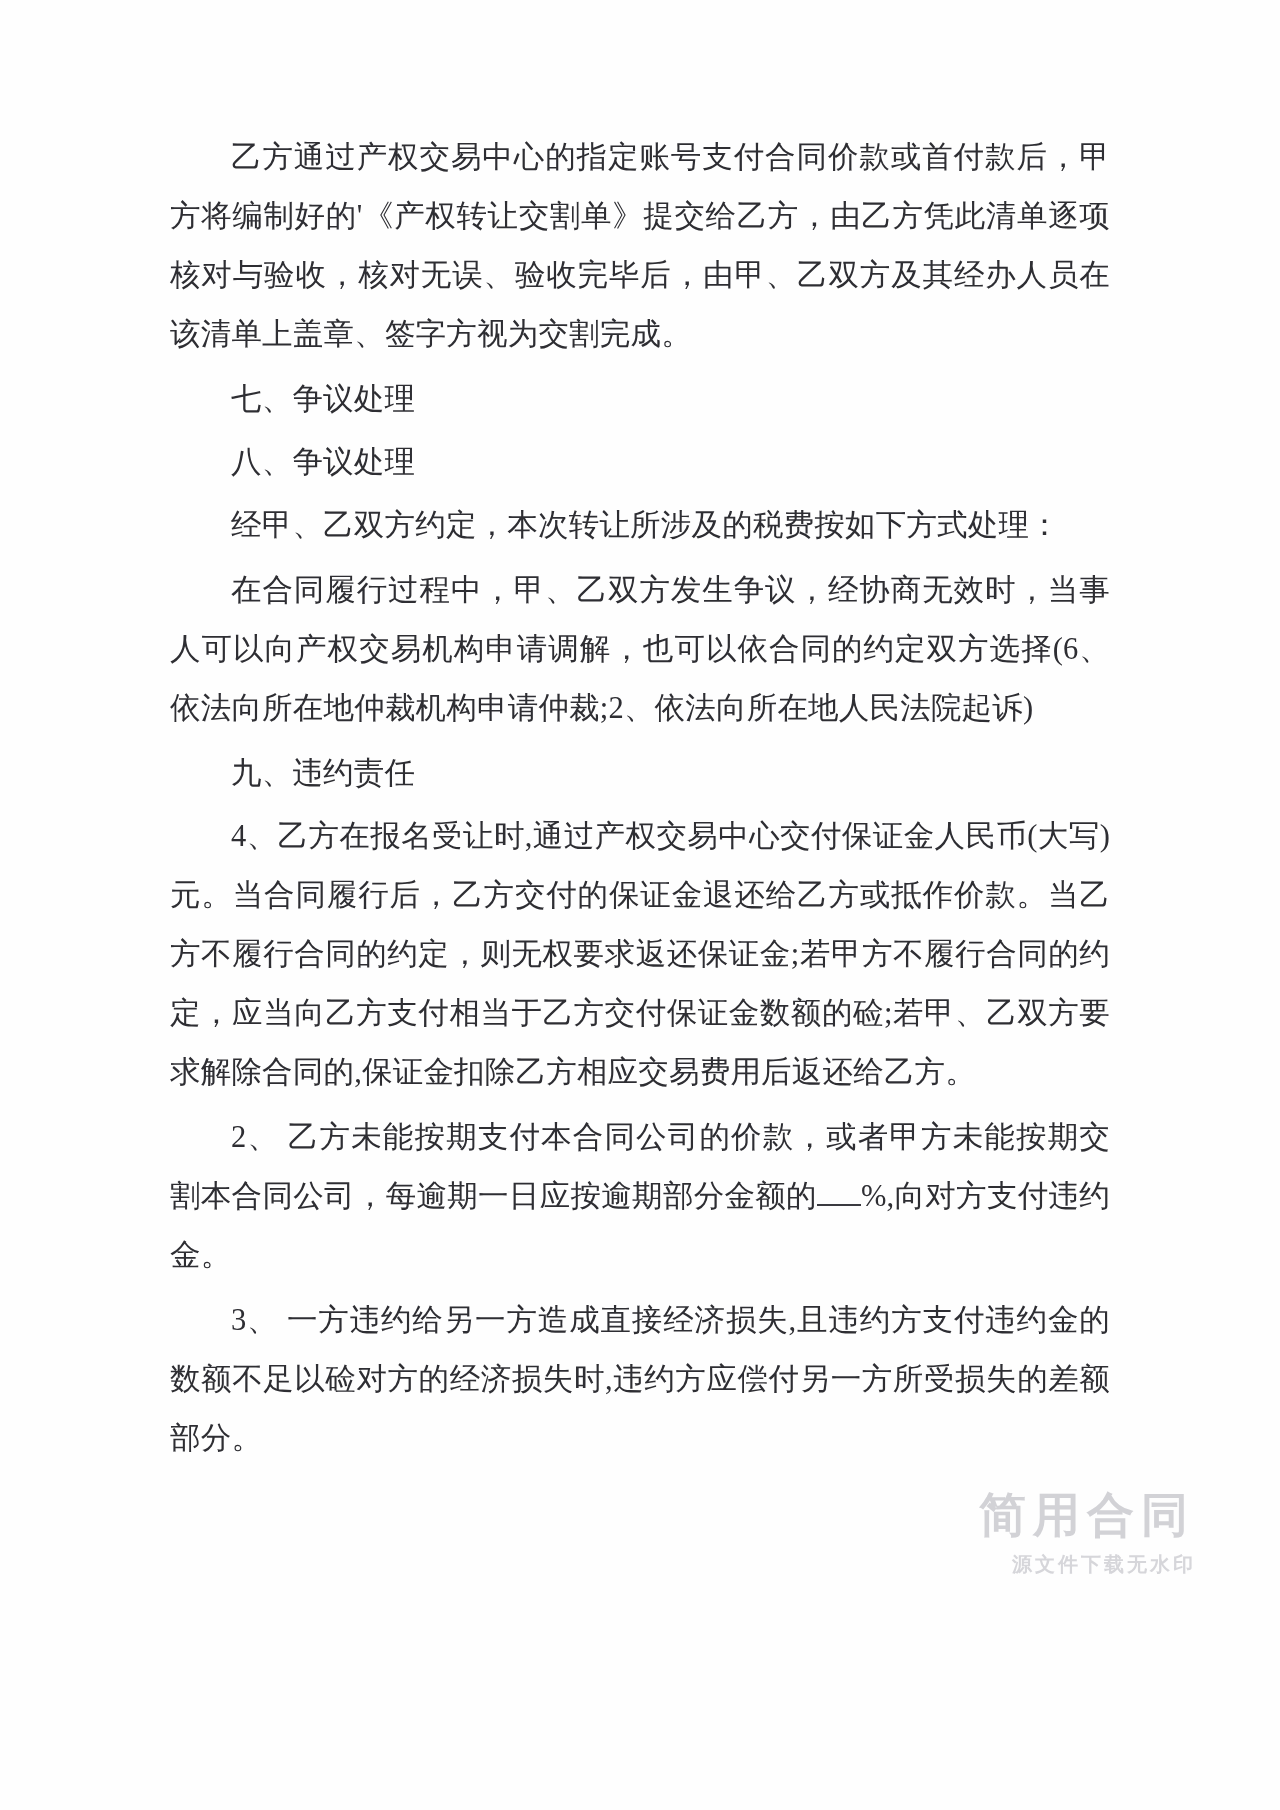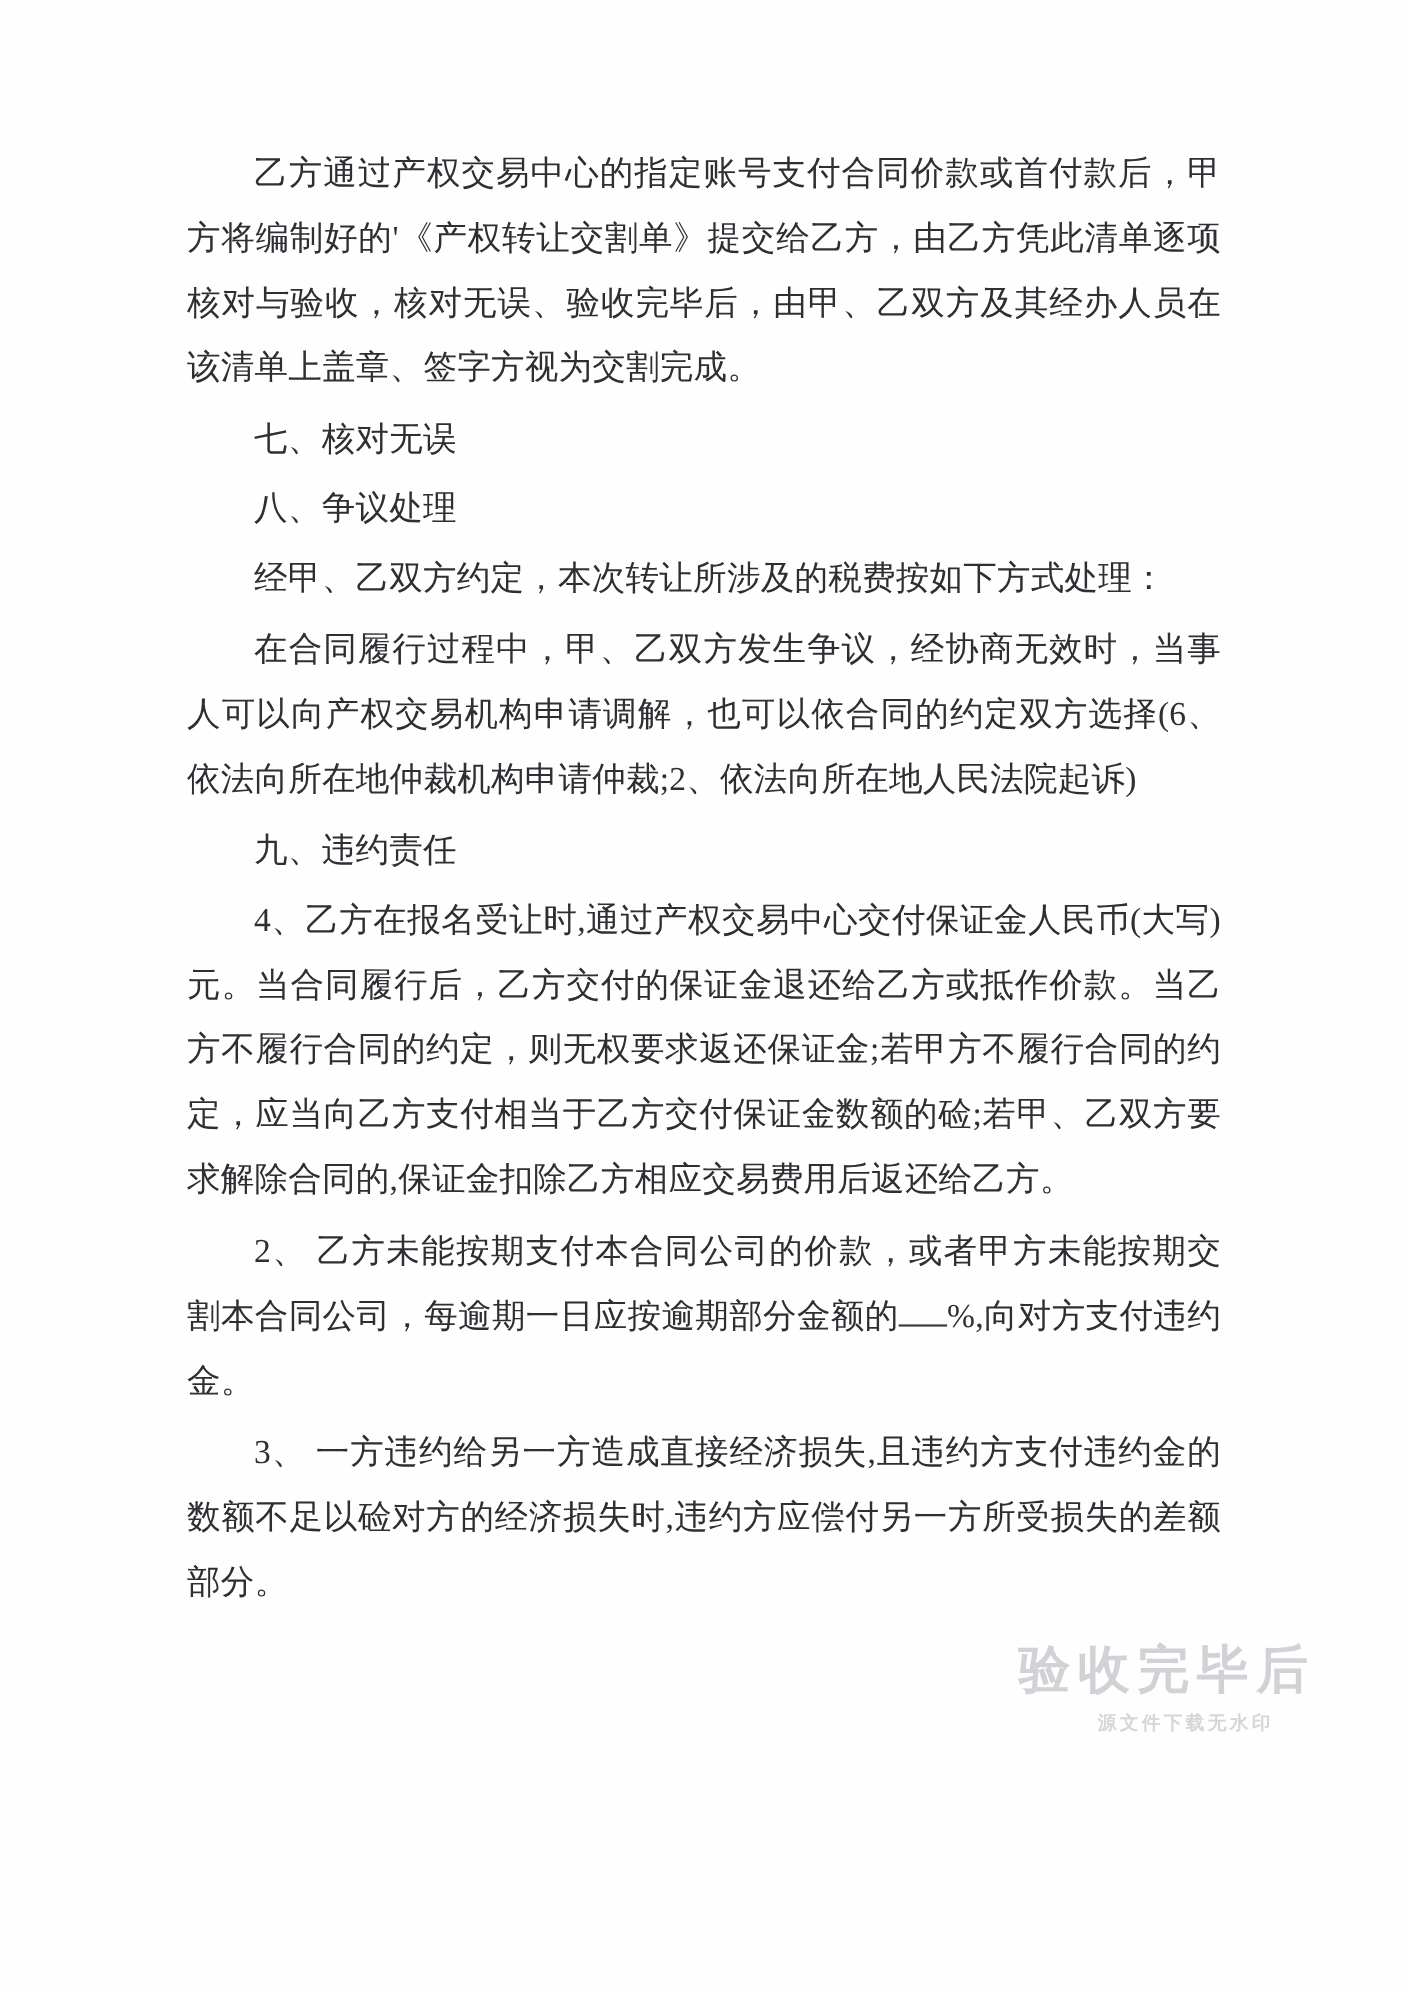--- a/index.html
+++ b/index.html
@@ -66,54 +66,54 @@
     font-size: 47px;
     letter-spacing: 7px;
     color: #d2d2d6;
     font-weight: 700;
     font-family: "DejaVu Sans", "Liberation Sans", sans-serif;
     line-height: 1.15;
     white-space: nowrap;
   }
   .watermark-sub {
     margin-top: 9px;
-    font-size: 17px;
+    font-size: 20px;
     letter-spacing: 3px;
     color: #d6d6da;
     font-weight: 600;
     font-family: "DejaVu Sans", "Liberation Sans", sans-serif;
     white-space: nowrap;
     margin-left: 34px;
   }
 </style>
 </head>
 <body>
 
 <div class="page">
 
   <div class="doc-body">
 
     <p class="para indent">乙方通过产权交易中心的指定账号支付合同价款或首付款后，甲方将编制好的'《产权转让交割单》提交给乙方，由乙方凭此清单逐项核对与验收，核对无误、验收完毕后，由甲、乙双方及其经办人员在该清单上盖章、签字方视为交割完成。</p>
 
-    <p class="para heading">七、核对无误</p>
+    <p class="para heading">七、争议处理</p>
 
     <p class="para heading">八、争议处理</p>
 
     <p class="para indent tight">经甲、乙双方约定，本次转让所涉及的税费按如下方式处理：</p>
 
     <p class="para indent">在合同履行过程中，甲、乙双方发生争议，经协商无效时，当事人可以向产权交易机构申请调解，也可以依合同的约定双方选择(6、依法向所在地仲裁机构申请仲裁;2、依法向所在地人民法院起诉)</p>
 
     <p class="para heading">九、违约责任</p>
 
     <p class="para indent">4、乙方在报名受让时,通过产权交易中心交付保证金人民币(大写)元。当合同履行后，乙方交付的保证金退还给乙方或抵作价款。当乙方不履行合同的约定，则无权要求返还保证金;若甲方不履行合同的约定，应当向乙方支付相当于乙方交付保证金数额的硷;若甲、乙双方要求解除合同的,保证金扣除乙方相应交易费用后返还给乙方。</p>
 
     <p class="para indent"><span>2、 乙方未能按期支付本合同公司的价款，或者甲方未能按期交割本合同公司，每逾期一日应按逾期部分金额的</span><span class="blank-fill"></span><span>%,向对方支付违约金。</span></p>
 
     <p class="para indent">3、 一方违约给另一方造成直接经济损失,且违约方支付违约金的数额不足以硷对方的经济损失时,违约方应偿付另一方所受损失的差额部分。</p>
 
   </div>
 
   <div class="watermark">
-    <div class="watermark-title">验收完毕后</div>
+    <div class="watermark-title">简用合同</div>
     <div class="watermark-sub">源文件下载无水印</div>
   </div>
 
 </div>
 
 </body></html>

